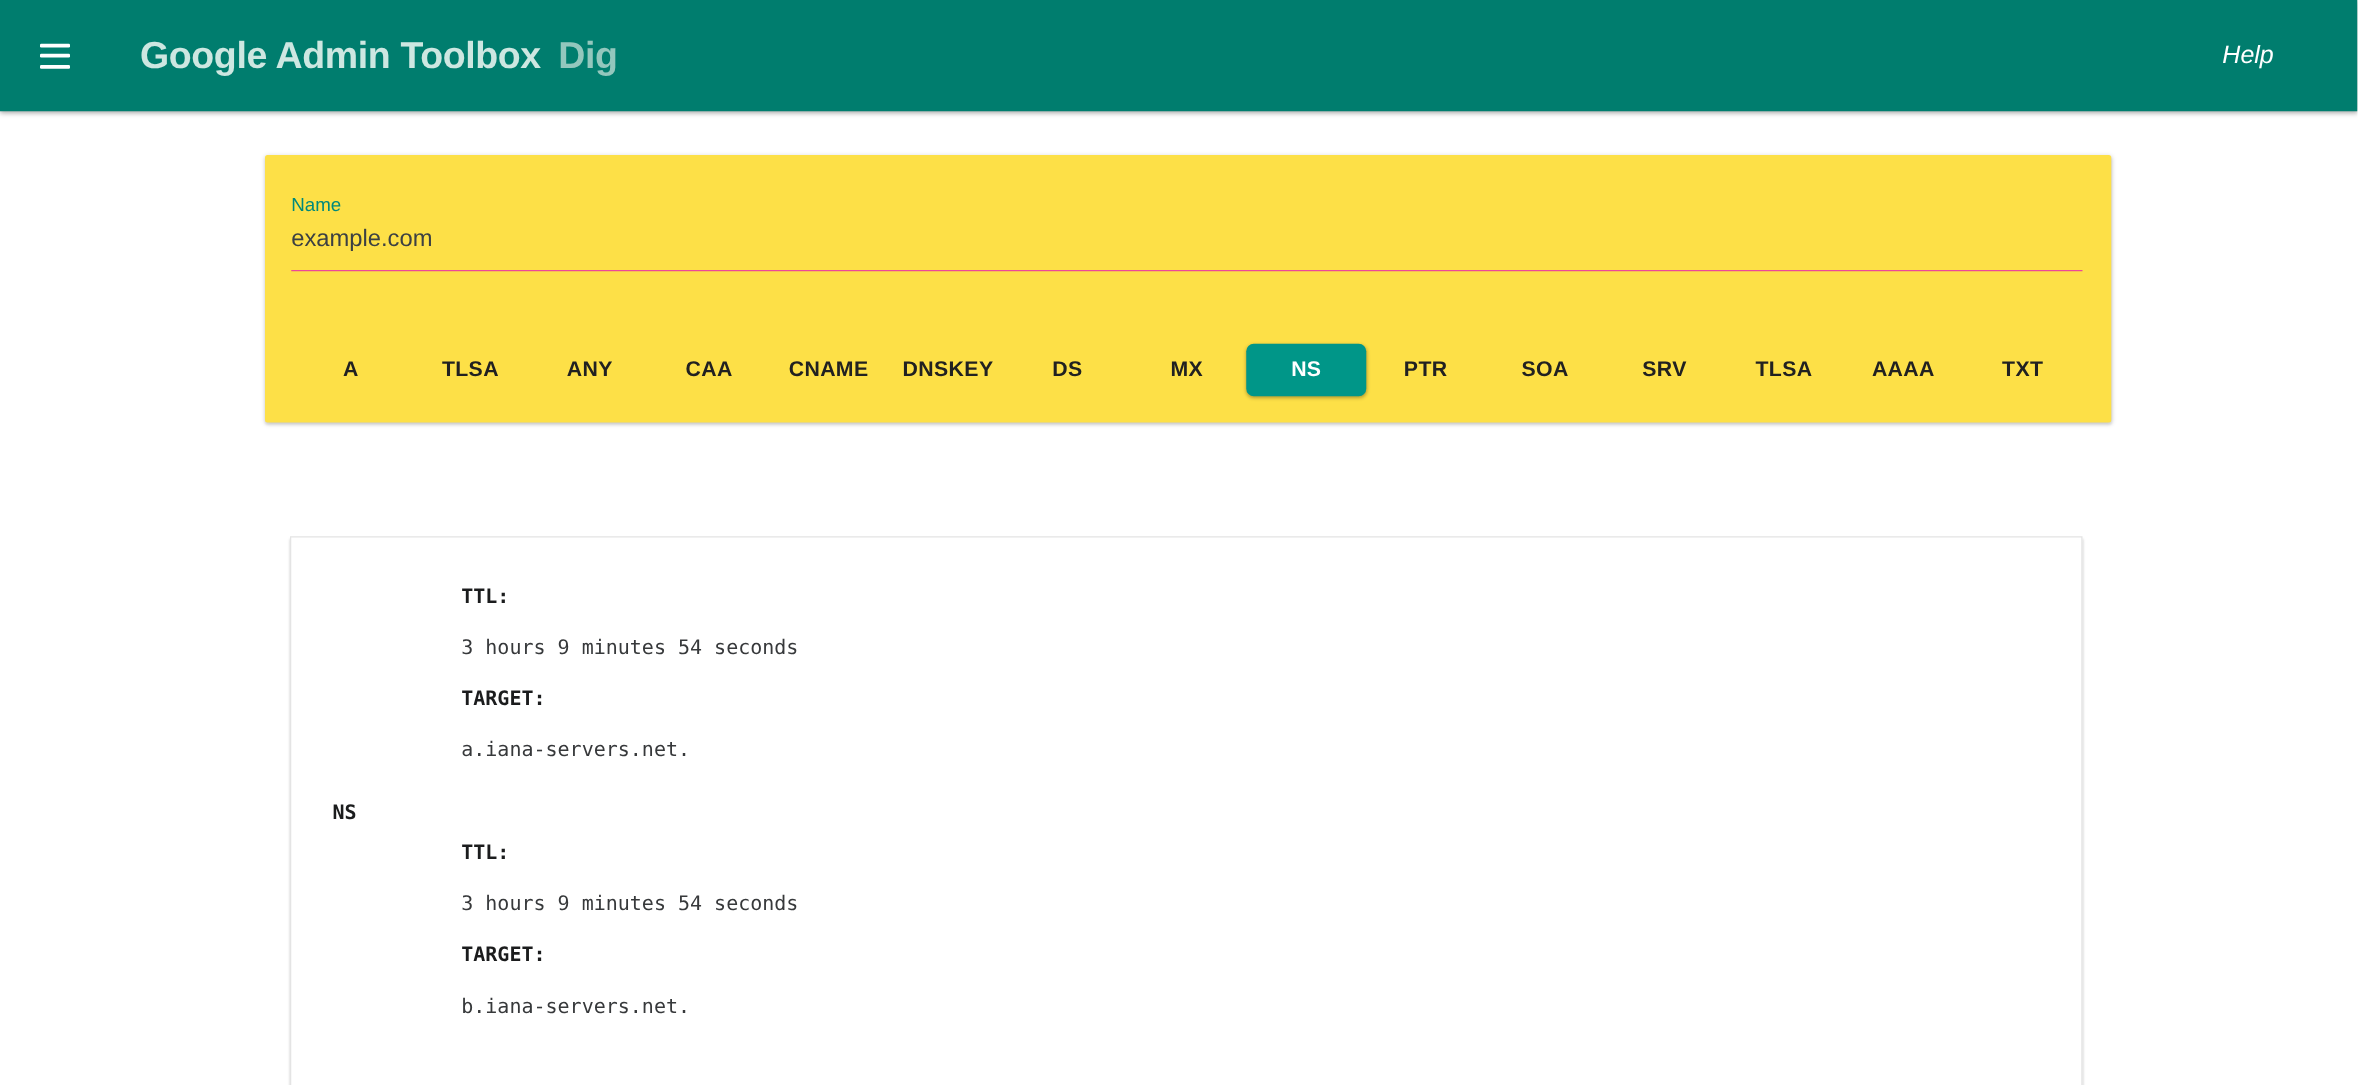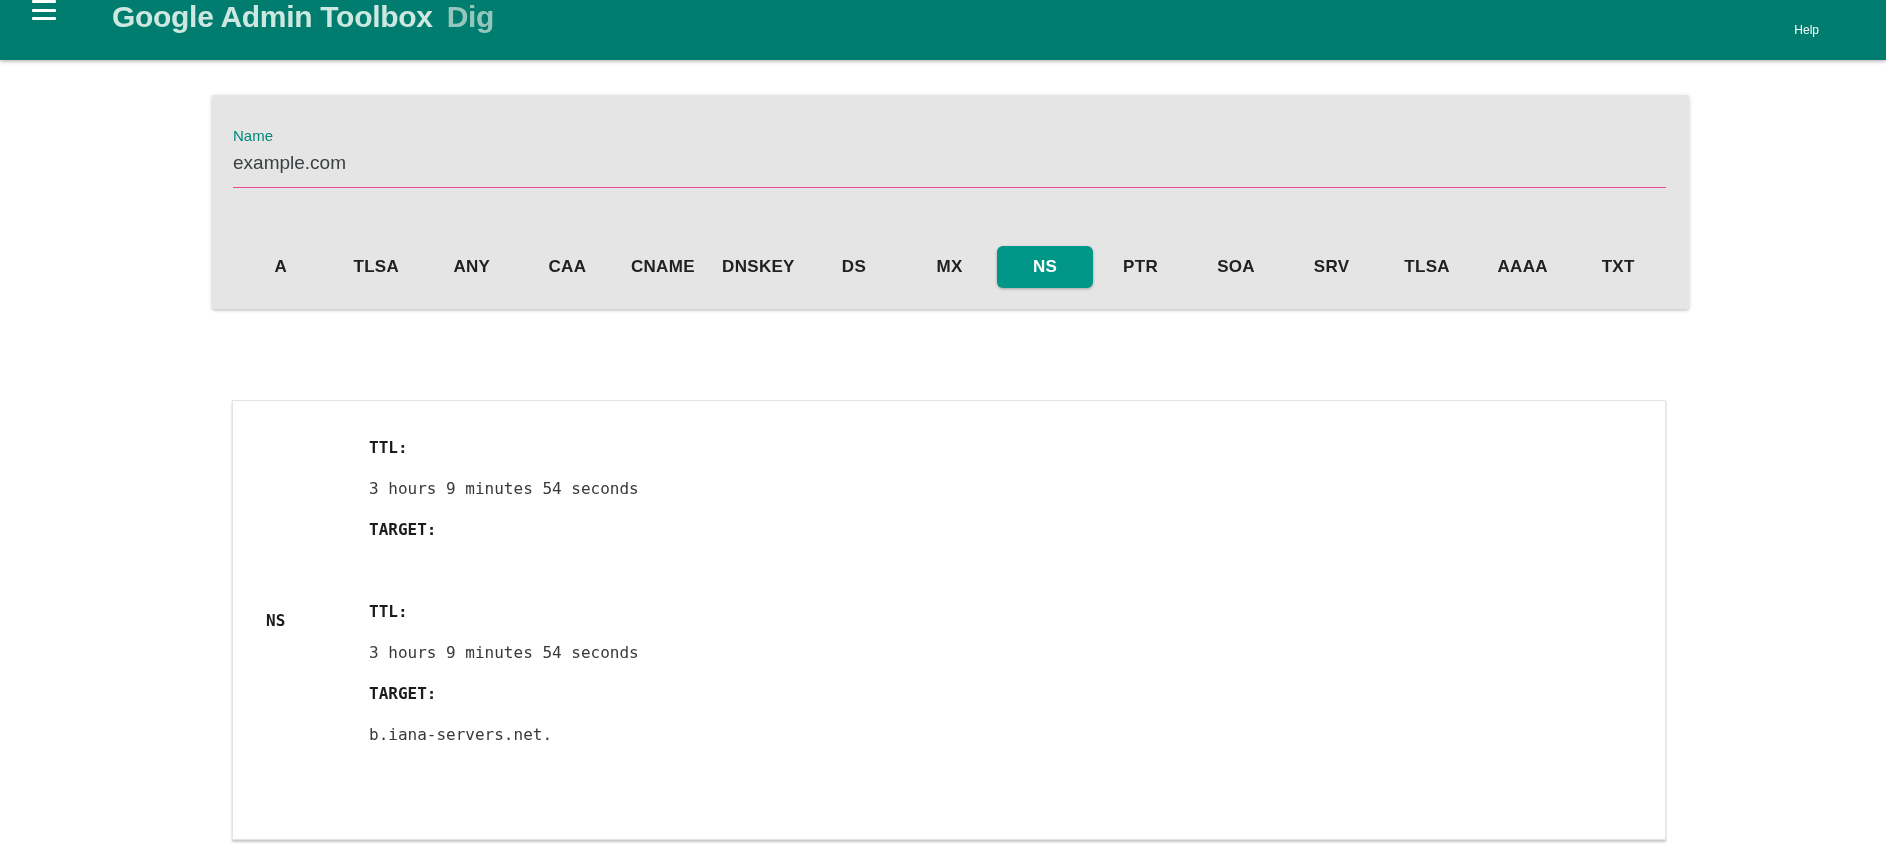--- a/index.html
+++ b/index.html
@@ -5,23 +5,24 @@
   * { margin: 0; padding: 0; box-sizing: border-box; }
   html, body {
     width: 1886px; height: 868px;
     background: #ffffff;
     font-family: "Liberation Sans", sans-serif;
     overflow: hidden;
   }
 
   
   .app-header {
-    height: 60px;
+    height: 89px;
     background: #007d6e;
     display: flex;
+    align-items: center;
     box-shadow: 0 1px 4px rgba(0,0,0,0.35);
     position: relative;
   }
   .menu-btn {
     width: 24px; height: 20px;
     margin-left: 32px;
     display: flex; flex-direction: column; justify-content: space-between;
     cursor: pointer;
   }
   .menu-btn span { display:block; height: 3px; background: #ffffff; border-radius: 1px; }
@@ -37,30 +38,31 @@
     color: #93c7bd;
     margin-left: 14px;
     font-weight: 600;
   }
   .help-link {
     position: absolute;
     right: 67px;
     top: 50%;
     transform: translateY(-50%);
     color: #ffffff;
-    font-size: 12px;
+    font-size: 20px;
     text-decoration: none;
     cursor: pointer;
+    font-style: italic;
   }
 
   
   .query-card {
     width: 1477px;
     margin: 35px 0 0 212px;
-    background: #e5e5e5;
+    background: #fde047;
     border-radius: 2px;
     box-shadow: 0 1px 4px rgba(0,0,0,0.18), 0 2px 2px rgba(0,0,0,0.08);
     padding: 32px 23px 21px 21px;
   }
   .name-label {
     display: block;
     font-size: 15px;
     color: #00897b;
     margin-bottom: 6px;
   }
@@ -170,20 +172,21 @@
       </div>
   </section>
 
   <section class="results-card">
     <div class="rtype-col">NS</div>
     <div class="records-col" id="records-col">
         <div class="record">
           <div class="rline lbl">TTL:</div>
           <div class="rline">3 hours 9 minutes 54 seconds</div>
           <div class="rline lbl">TARGET:</div>
+          <div class="rline">a.iana-servers.net.</div>
         </div>
         <div class="record">
           <div class="rline lbl">TTL:</div>
           <div class="rline">3 hours 9 minutes 54 seconds</div>
           <div class="rline lbl">TARGET:</div>
           <div class="rline">b.iana-servers.net.</div>
         </div>
       </div>
   </section>
 </main>

